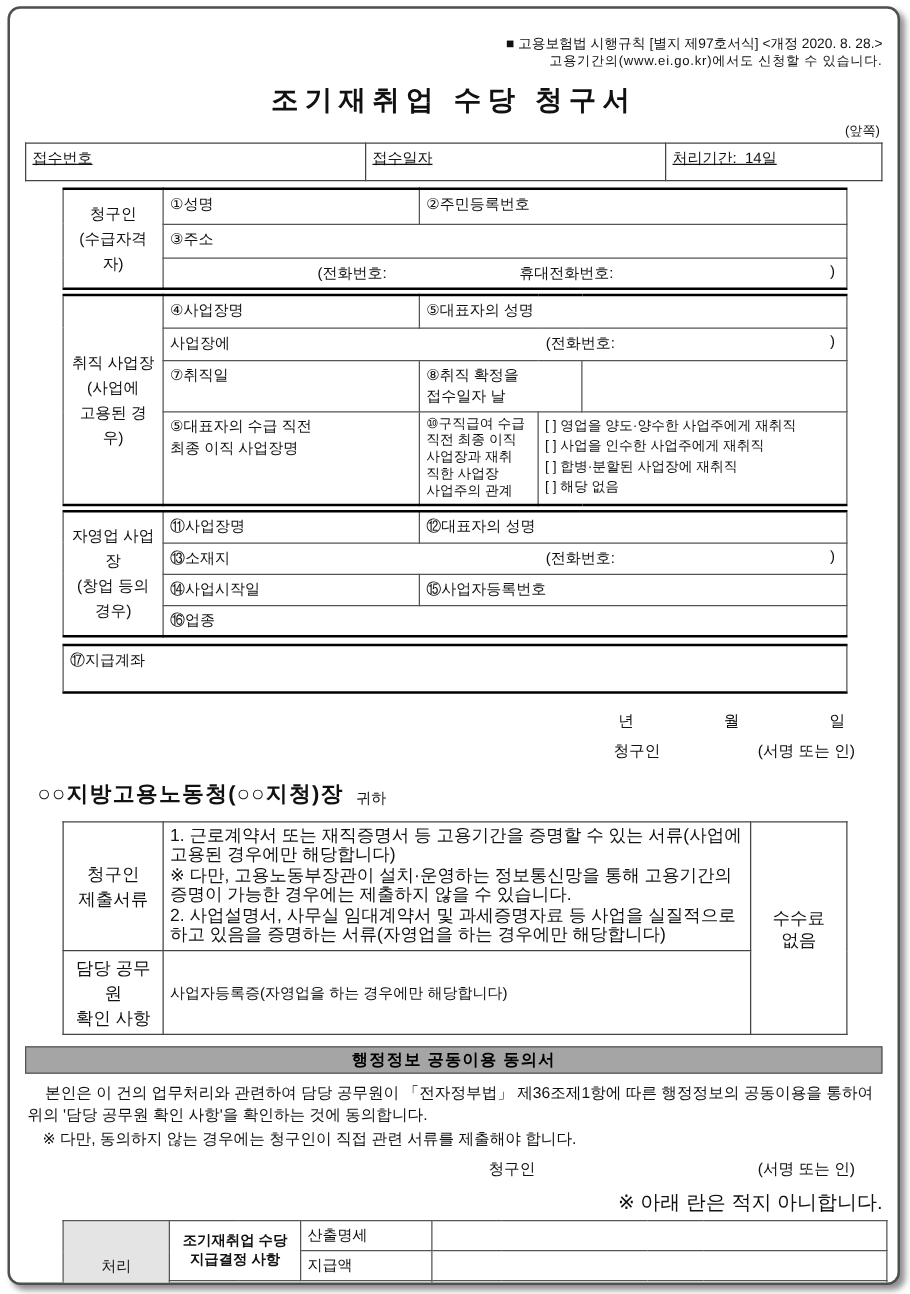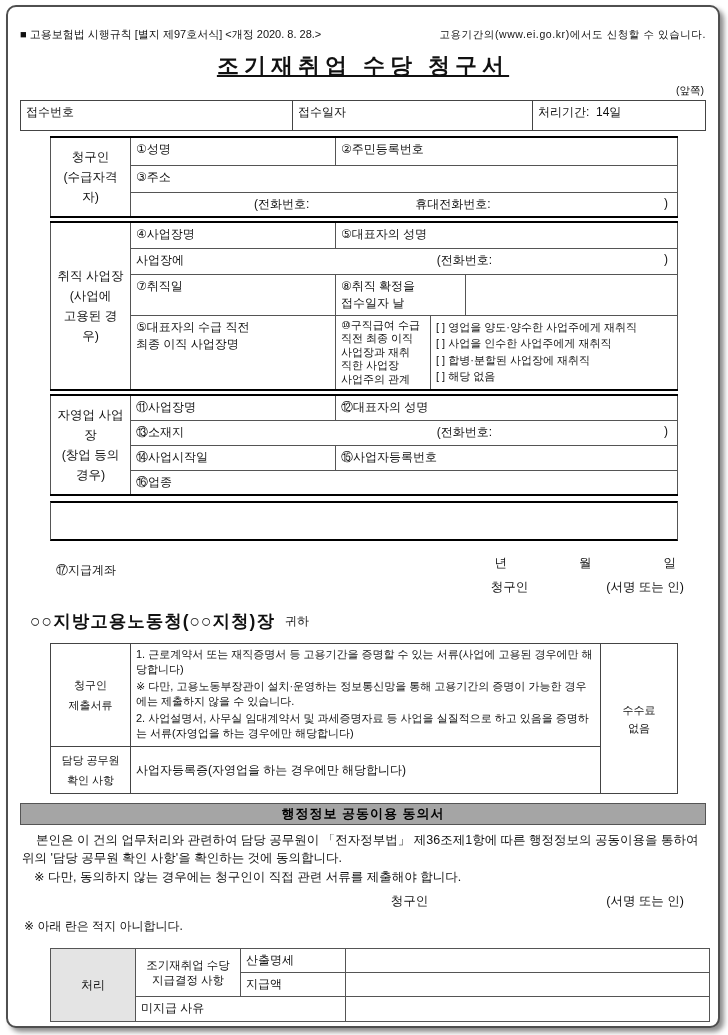--- a/index.html
+++ b/index.html
@@ -7,69 +7,69 @@
   body { font-family:"Liberation Sans","DejaVu Sans",sans-serif; color:#111; -webkit-font-smoothing:antialiased; }
   .frame { position:absolute; left:6px; top:5px; width:714px; height:1023px; background:#fff;
            border:2px solid #4f4f4f; border-radius:10px; box-shadow:4px 4px 5px rgba(0,0,0,0.45); overflow:hidden; }
   .page { padding:20px 12px 6px 12px; }
 
   .flexrow { display:flex; align-items:flex-start; }
   .ml-auto { margin-left:auto; }
   .pre { white-space:pre-line; }
   .keep { white-space:pre; }
 
-  .topline { display:flex; justify-content:space-between; font-size:11px; align-items:flex-end; }
+  .topline { display:flex; justify-content:space-between; font-size:11px; align-items:flex-end;flex-direction:column; }
   .topline .notice { font-size:10.5px; letter-spacing:0.6px; }
-  h1.title { text-align:center; font-size:22px; font-weight:bold; letter-spacing:5px; margin-top:9px;text-decoration:underline; }
+  h1.title { text-align:center; font-size:22px; font-weight:bold; letter-spacing:5px; margin-top:9px; }
   .side { text-align:right; font-size:10.5px; margin:3px 2px 2px 0; }
 
   table { border-collapse:collapse; table-layout:fixed; }
   td { border:1px solid #555; font-size:12px; padding:3px 5px; vertical-align:top; overflow:hidden; }
 
-  table.receipt { width:100%; }
+  table.receipt { width:100%;text-decoration:underline; }
   table.receipt td { height:30px; border-color:#444; }
 
   table.sec, table.docs, table.admin { margin-left:30px; width:628px; }
   table.sec { border-top:2.5px solid #000; border-bottom:2.5px solid #000; margin-bottom:3px; }
   .seclabel { text-align:center; vertical-align:middle; white-space:pre-line; font-size:12.5px; line-height:20px; }
 
   tr.r28>td{height:28px} tr.r27>td{height:27px} tr.r26>td{height:26px} tr.r25>td{height:25px}
   tr.r36>td{height:36px} tr.r74>td{height:74px} tr.r94>td{height:94px} tr.r38>td{height:38px}
   tr.r24>td{height:24px}
 
   .small11 { font-size:11px; line-height:13.5px; }
   .opts div { font-size:11px; line-height:16.5px; white-space:nowrap; }
 
   .account { margin-left:30px; width:628px; border:1px solid #555; border-top:2.5px solid #000;
              border-bottom:2.5px solid #000; height:40px; margin-top:5px; display:flex; flex-direction:column; }
-  .acc-label { font-size:12px; padding:19px 5px;margin-top:40px; }
+  .acc-label { font-size:12px; padding:3px 5px; }
   .acc-line { display:flex; font-size:12px; padding:0 8px 2px 0; }
   .acc-line .holder { margin-left:382px; }
 
   .decl { margin:10px 4px 0 4px; font-size:12.5px; line-height:22px; text-indent:40px; }
   .date-line { justify-content:flex-end; font-size:12.5px; margin-top:14px; }
   .sign-line { justify-content:flex-end; font-size:12.5px; margin-top:7px; }
-  .addressee { margin:13px 0 10px 10px; display:flex; align-items:center; }
+  .addressee { margin:13px 0 10px 10px; display:flex; align-items:flex-end; }
   .addressee .big { font-size:17.5px; font-weight:bold; letter-spacing:1px; }
   .addressee .hon { font-size:12px; margin-left:10px; }
 
-  table.docs td { border-color:#444; font-size:11px; }
+  table.docs td { border-color:#444; font-size:14px; }
   .doc-items div { line-height:14.5px; margin-bottom:3px; }
   .feecell { text-align:center; vertical-align:middle; white-space:pre-line; font-size:12px; line-height:18px; }
 
   .consent-bar { margin-top:9px; height:22px; background:#a5a5a5; border:1px solid #555;
                  text-align:center; font-weight:bold; font-size:13px; line-height:20px; letter-spacing:1px; color:#000; }
   .consent-body { margin:7px 2px 2px 2px; font-size:12.5px; line-height:17.5px; text-indent:14px; }
   .consent-note { font-size:12.5px; padding-left:14px; margin-top:2px; }
 
-  .admin-note { font-size:12px; margin:8px 0 13px 4px; }
+  .admin-note { font-size:16px; margin:8px 0 3px 4px;text-align:right; }
   table.admin { width:660px; }
   table.admin td { border-color:#555; }
   .graycell { background:#e4e4e4; text-align:center; vertical-align:middle; }
-  .center-mid { text-align:center; vertical-align:middle; }
+  .center-mid { text-align:center; vertical-align:middle;font-weight:bold; }
 </style>
 </head>
 <body>
 
 <div class="frame">
   <div class="page">
 
     <div class="topline">
       <div>
         <span>■ 고용보험법 시행규칙 [별지 제97호서식]</span>

